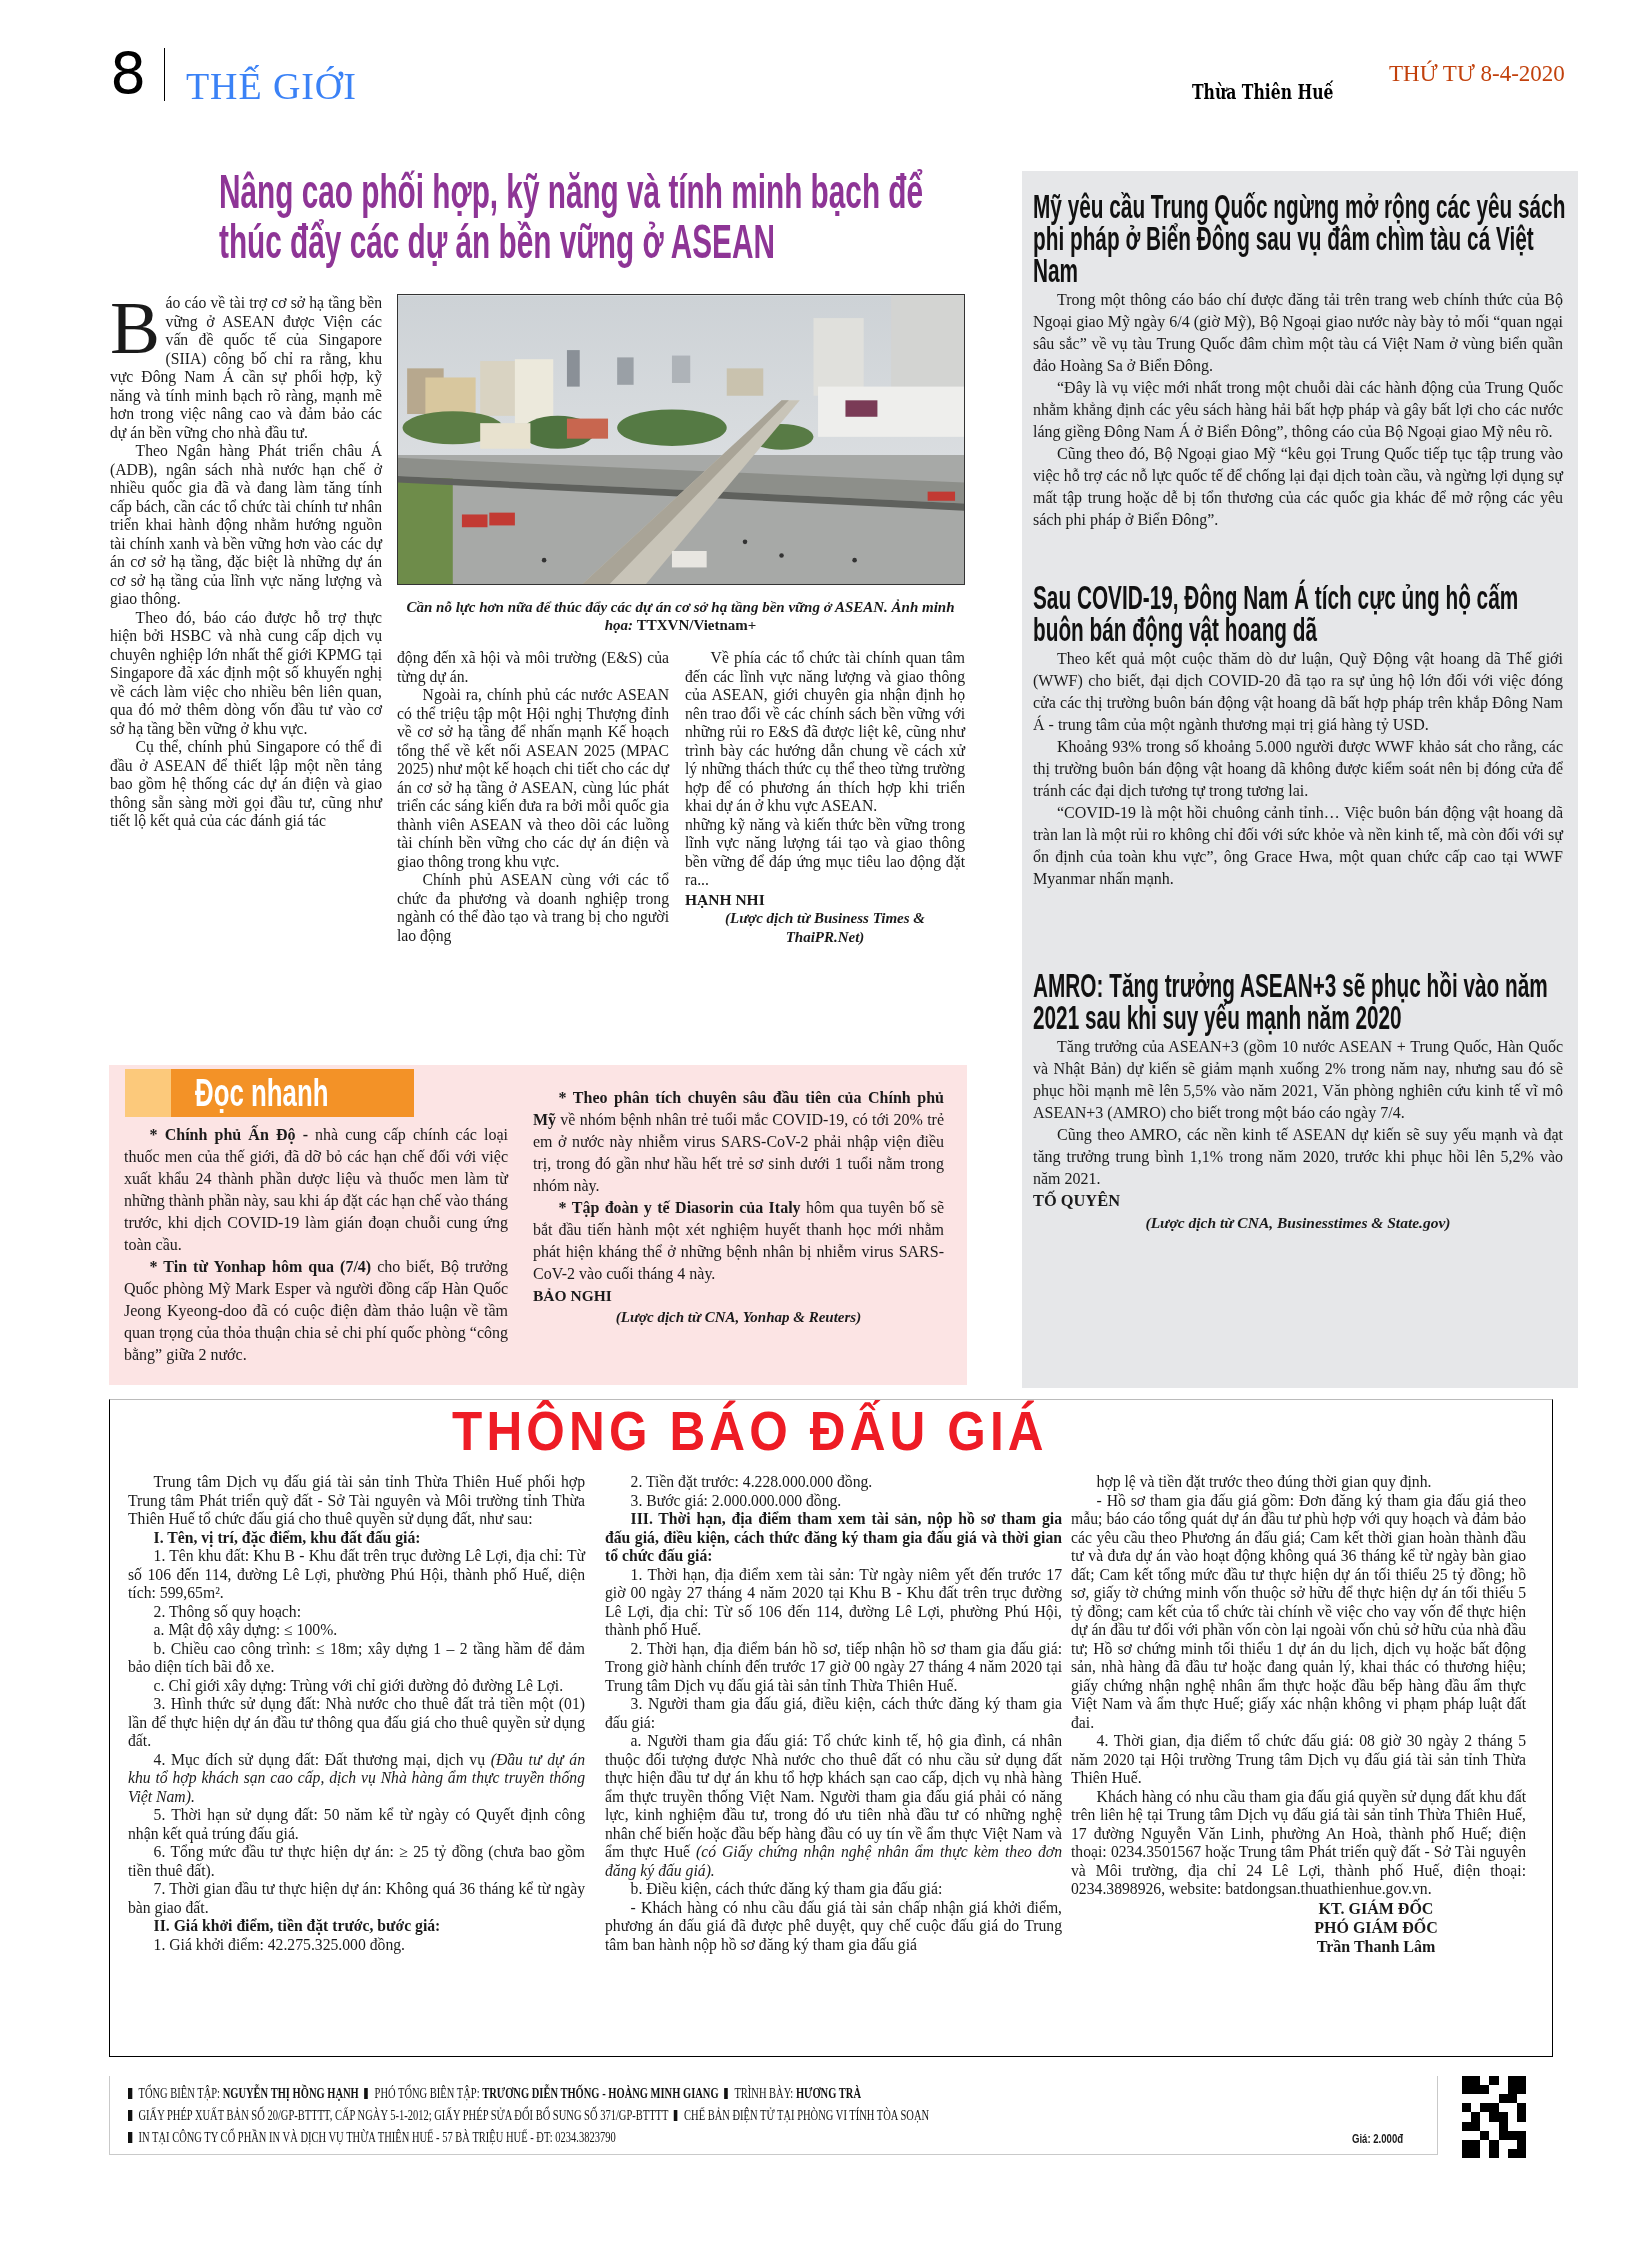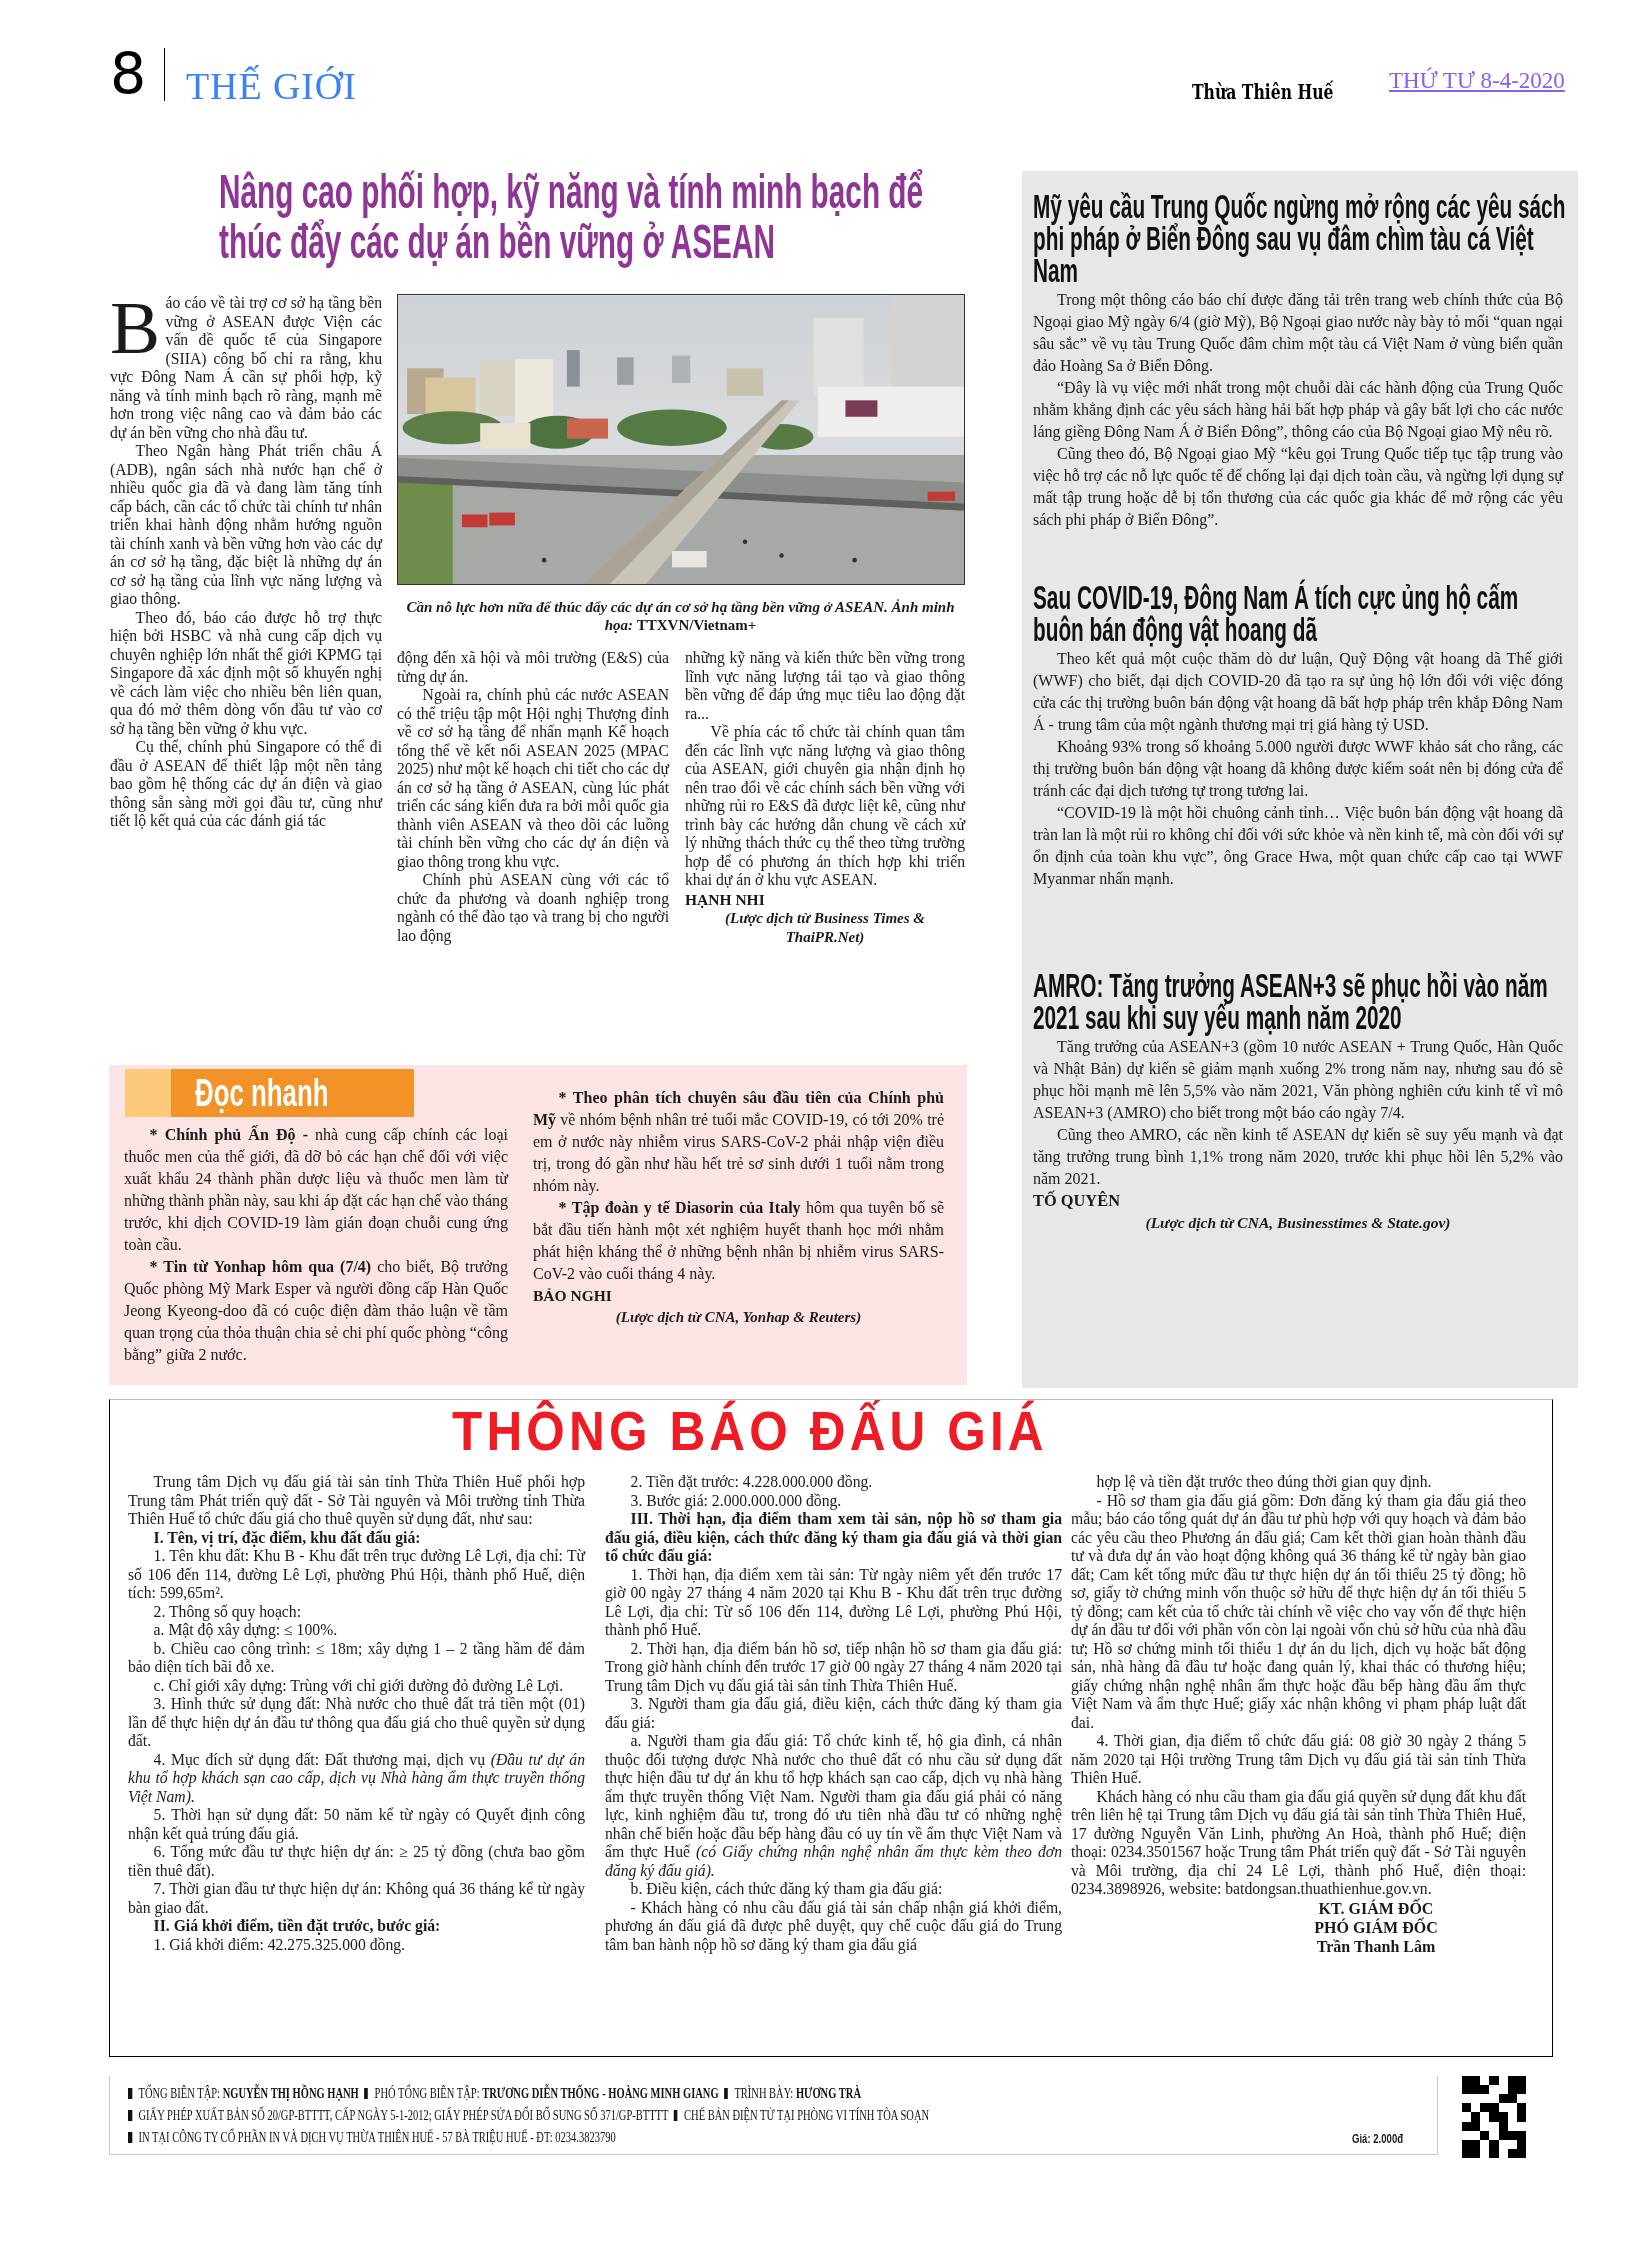--- a/index.html
+++ b/index.html
@@ -9,21 +9,21 @@
   .abs { position: absolute; }
   p.t { font-size: 15.7px; line-height: 18.5px; text-align: justify; text-indent: 25.6px; }
   p.t.noind { text-indent: 0; }
   .cond { font-family: "Liberation Sans", "DejaVu Sans", sans-serif; font-weight: bold; transform-origin: left top; white-space: nowrap; }
 
   
   #page-num { left: 110px; top: 46px; font-family: "DejaVu Sans", sans-serif; font-size: 57px; line-height: 57px; color: #000; }
   #header-rule { left: 164px; top: 48px; width: 0.9px; height: 53px; background: #000; }
   #section-name { left: 186px; top: 64px; font-family: "Liberation Serif", serif; font-size: 38px; color: #3b82f6; letter-spacing: 0.9px; }
   #paper-name { left: 1192px; top: 80px; font-family: "DejaVu Serif", serif; font-weight: bold; font-size: 20px; color: #000; transform: scaleX(0.78); transform-origin: left top; }
-  #issue-date { left: 1389px; top: 68px; font-size: 23px; color: #8b5cf6; text-decoration: underline; }
+  #issue-date { left: 1389px; top: 61px; font-size: 23px; color: #c2410c; }
 
   
   #main-title { left: 219px; top: 167px; color: #8e3596; font-size: 48px; line-height: 50px; transform: scaleX(0.62); width: 1206px; }
   #col1 { left: 110px; top: 294px; width: 272px; }
   .dropcap { float: left; font-size: 75px; line-height: 60px; margin: 3.7px 5.5px 0 0; font-family: "Liberation Serif", serif; }
   #photo { left: 397px; top: 294px; width: 568px; height: 291px; border: 0.9px solid #333; overflow: hidden; }
   #caption { left: 397px; top: 598px; width: 567px; font-style: italic; font-weight: bold; font-size: 15px; line-height: 18.3px; text-align: center; }
   #caption b { font-style: normal; }
   #col2 { left: 397px; top: 649px; width: 272px; }
   #col3 { left: 685px; top: 649px; width: 280px; }
@@ -134,22 +134,22 @@
   <span>Cần nỗ lực hơn nữa để thúc đẩy các dự án cơ sở hạ tầng bền vững ở ASEAN. Ảnh minh họa: </span><b>TTXVN/Vietnam+</b>
 </div>
 
 <div class="abs" id="col2">
   <p class="t noind">động đến xã hội và môi trường (E&amp;S) của từng dự án.</p>
   <p class="t">Ngoài ra, chính phủ các nước ASEAN có thể triệu tập một Hội nghị Thượng đỉnh về cơ sở hạ tầng để nhấn mạnh Kế hoạch tổng thể về kết nối ASEAN 2025 (MPAC 2025) như một kế hoạch chi tiết cho các dự án cơ sở hạ tầng ở ASEAN, cùng lúc phát triển các sáng kiến đưa ra bởi mỗi quốc gia thành viên ASEAN và theo dõi các luồng tài chính bền vững cho các dự án điện và giao thông trong khu vực.</p>
   <p class="t">Chính phủ ASEAN cùng với các tổ chức đa phương và doanh nghiệp trong ngành có thể đào tạo và trang bị cho người lao động</p>
 </div>
 
 <div class="abs" id="col3">
+  <p class="t">Về phía các tổ chức tài chính quan tâm đến các lĩnh vực năng lượng và giao thông của ASEAN, giới chuyên gia nhận định họ nên trao đổi về các chính sách bền vững với những rủi ro E&amp;S đã được liệt kê, cũng như trình bày các hướng dẫn chung về cách xử lý những thách thức cụ thể theo từng trường hợp để có phương án thích hợp khi triển khai dự án ở khu vực ASEAN.</p>
   <p class="t noind">những kỹ năng và kiến thức bền vững trong lĩnh vực năng lượng tái tạo và giao thông bền vững để đáp ứng mục tiêu lao động đặt ra...</p>
-  <p class="t">Về phía các tổ chức tài chính quan tâm đến các lĩnh vực năng lượng và giao thông của ASEAN, giới chuyên gia nhận định họ nên trao đổi về các chính sách bền vững với những rủi ro E&amp;S đã được liệt kê, cũng như trình bày các hướng dẫn chung về cách xử lý những thách thức cụ thể theo từng trường hợp để có phương án thích hợp khi triển khai dự án ở khu vực ASEAN.</p>
   <div class="byline">HẠNH NHI</div>
   <div class="source">(Lược dịch từ Business Times &amp; ThaiPR.Net)</div>
 </div>
 
 <div class="abs" id="sidebar">
   <div class="sb-art" style="top: 20px;">
     <div class="cond sb-title" style="white-space: normal; height: 96px;">Mỹ yêu cầu Trung Quốc ngừng mở rộng các yêu sách phi pháp ở Biển Đông sau vụ đâm chìm tàu cá Việt Nam</div>
     <p class="t" style="margin-top: 1.8px;">Trong một thông cáo báo chí được đăng tải trên trang web chính thức của Bộ Ngoại giao Mỹ ngày 6/4 (giờ Mỹ), Bộ Ngoại giao nước này bày tỏ mối “quan ngại sâu sắc” về vụ tàu Trung Quốc đâm chìm một tàu cá Việt Nam ở vùng biển quần đảo Hoàng Sa ở Biển Đông.</p>
     <p class="t">“Đây là vụ việc mới nhất trong một chuỗi dài các hành động của Trung Quốc nhằm khẳng định các yêu sách hàng hải bất hợp pháp và gây bất lợi cho các nước láng giềng Đông Nam Á ở Biển Đông”, thông cáo của Bộ Ngoại giao Mỹ nêu rõ.</p>
     <p class="t">Cũng theo đó, Bộ Ngoại giao Mỹ “kêu gọi Trung Quốc tiếp tục tập trung vào việc hỗ trợ các nỗ lực quốc tế để chống lại đại dịch toàn cầu, và ngừng lợi dụng sự mất tập trung hoặc dễ bị tổn thương của các quốc gia khác để mở rộng các yêu sách phi pháp ở Biển Đông”.</p>

